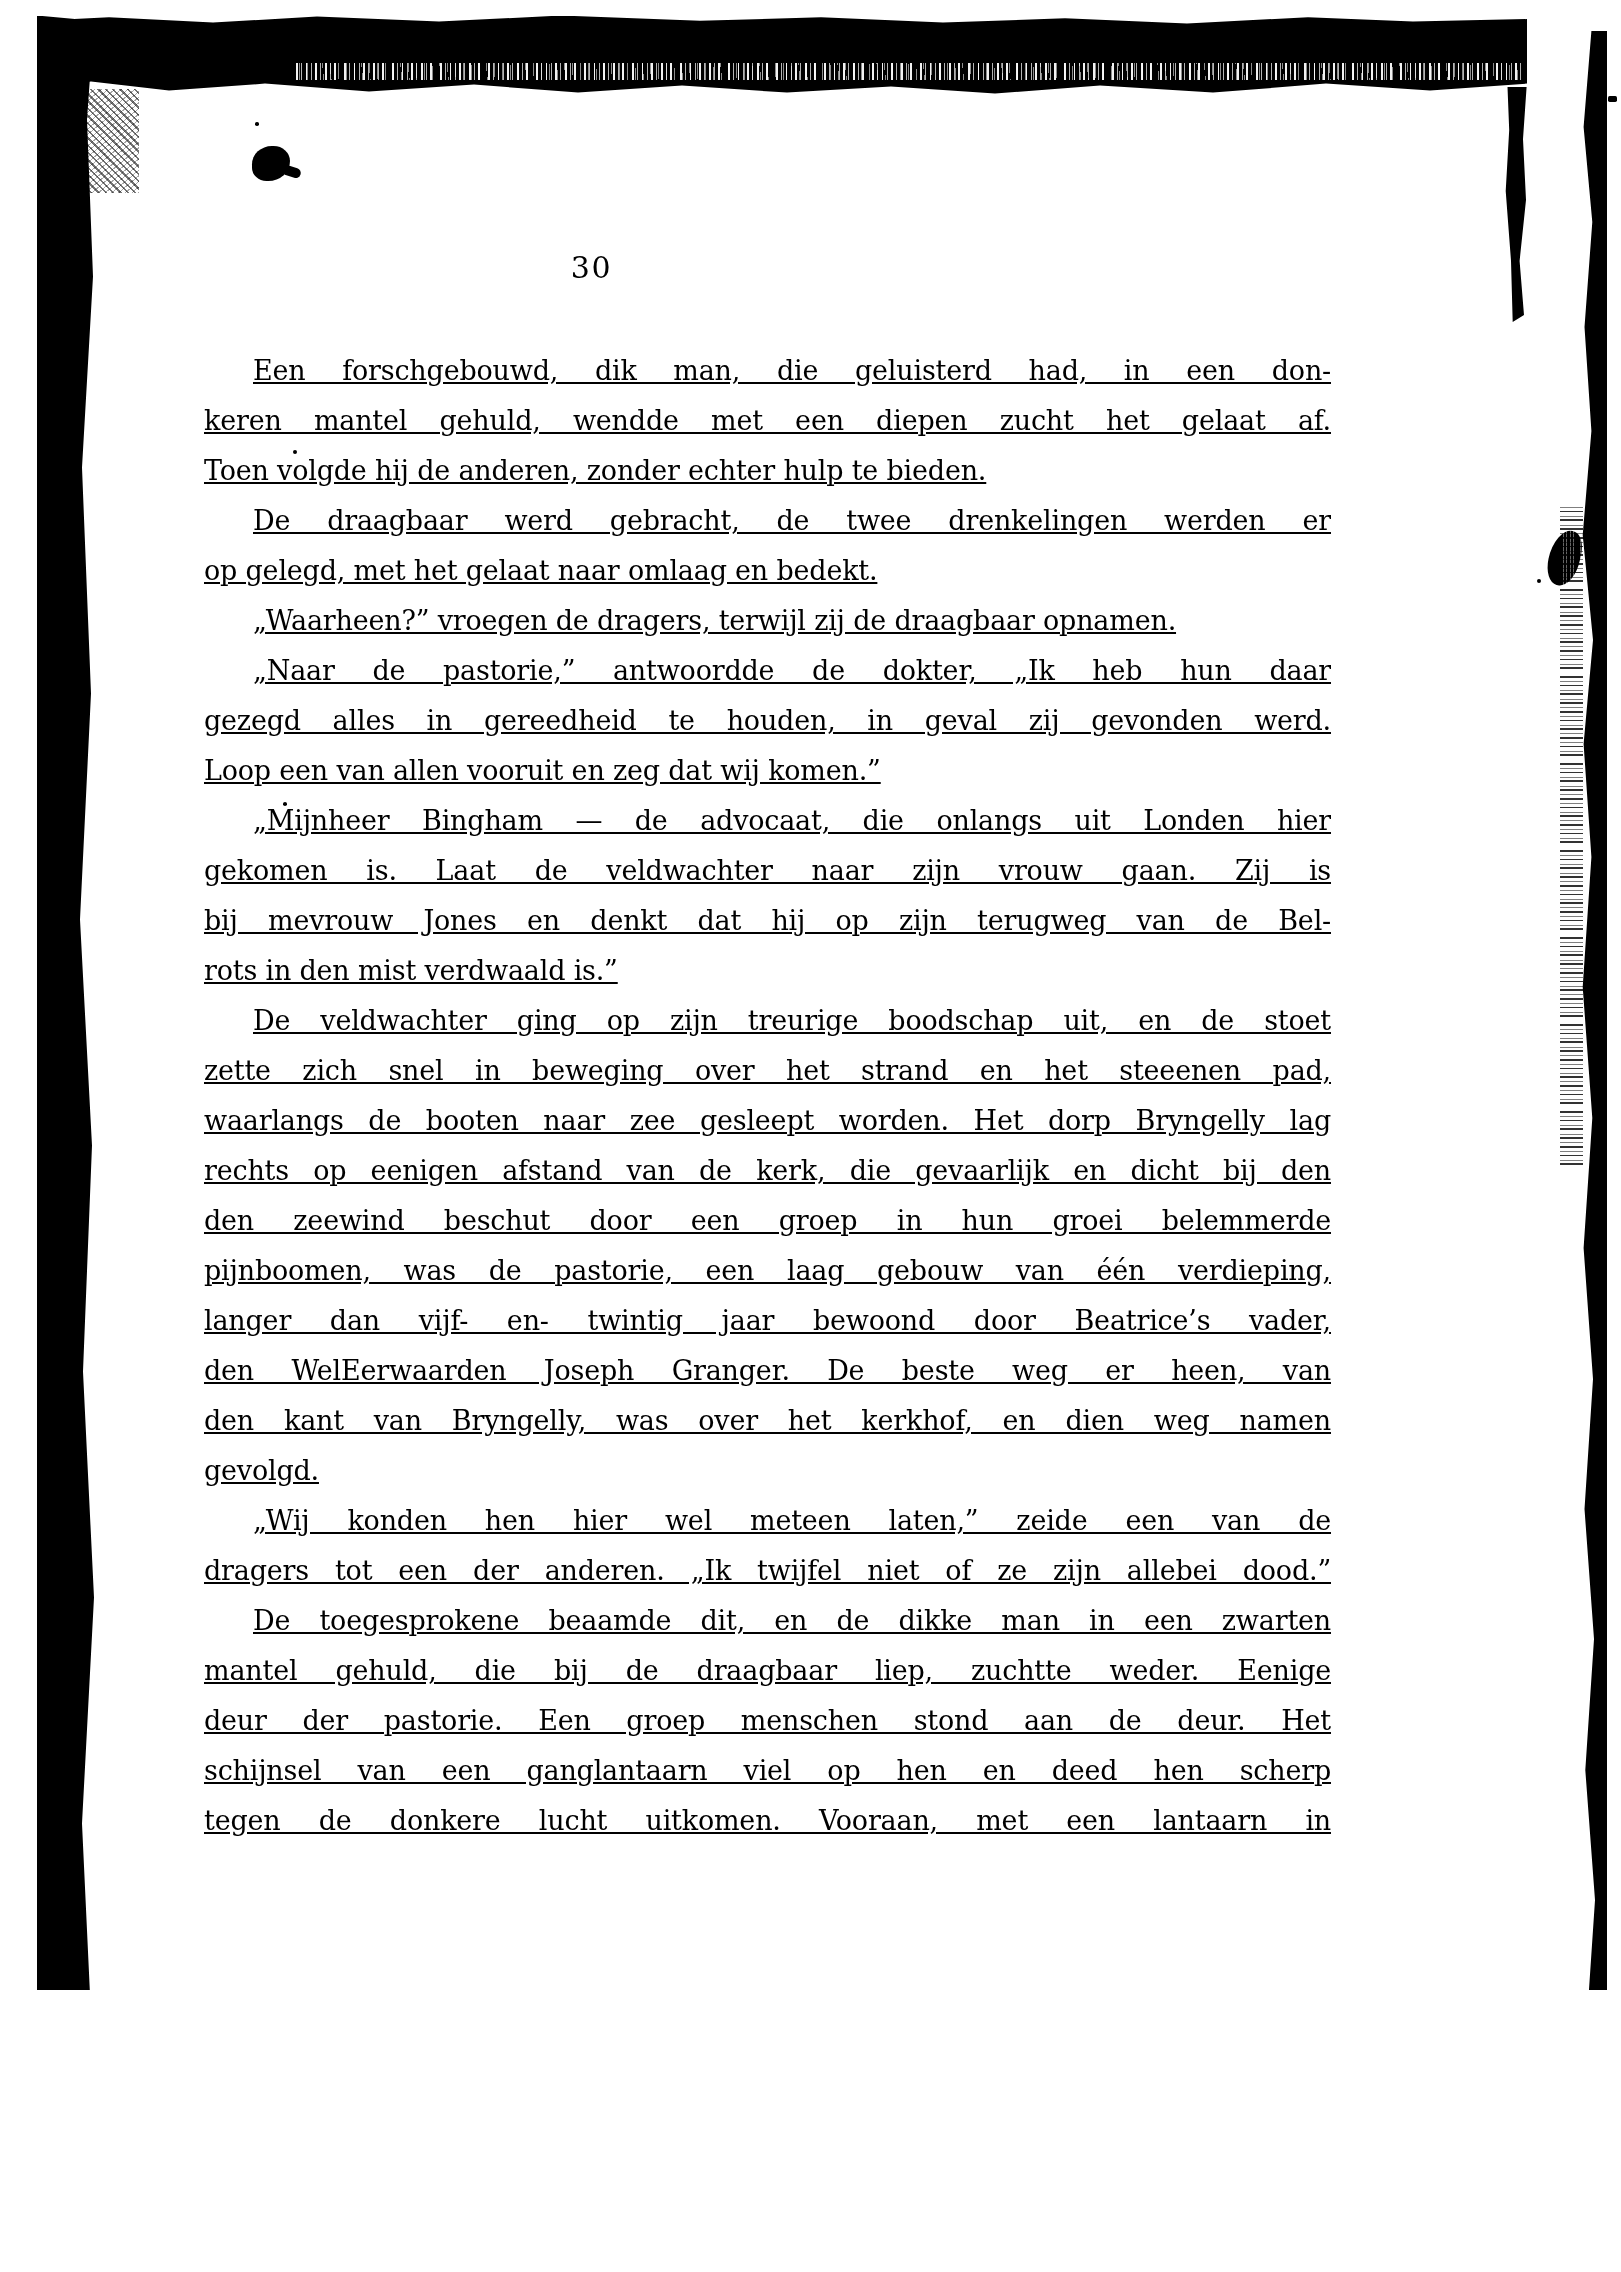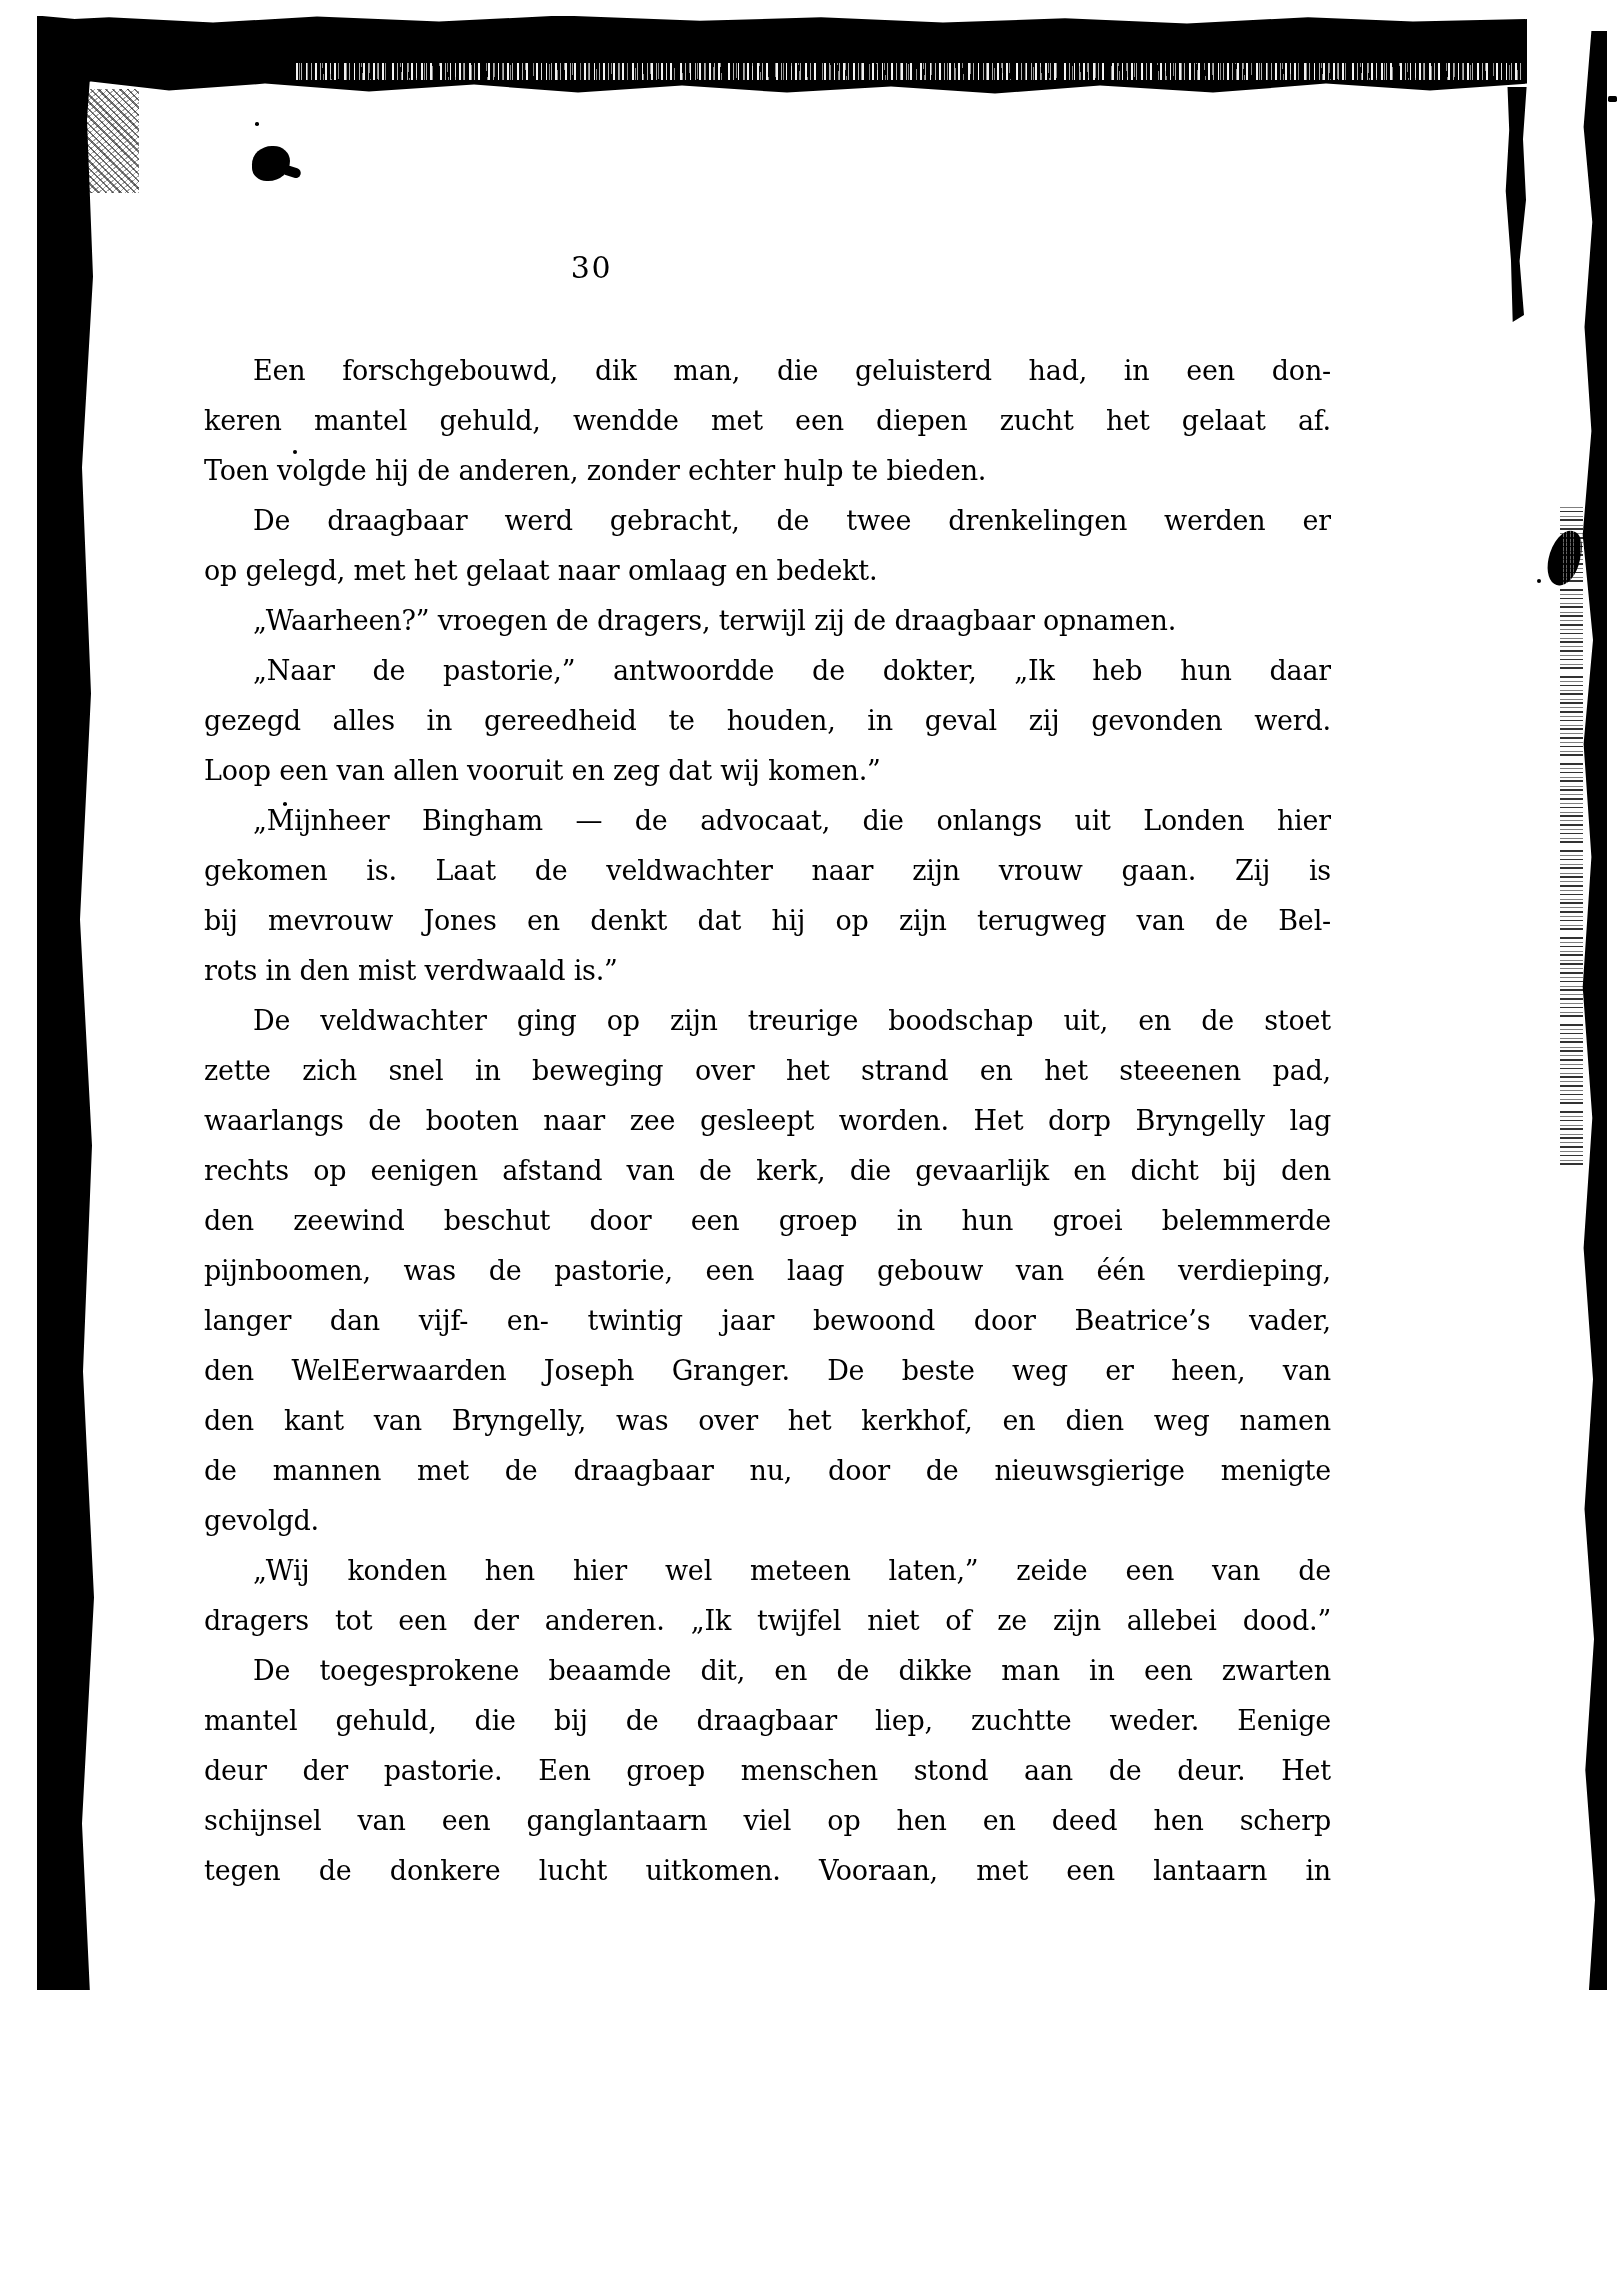--- a/index.html
+++ b/index.html
@@ -37,21 +37,21 @@
   
   .blob{position:absolute;left:252px;top:146px;width:40px;height:37px;}
   .blob-body{position:absolute;left:0;top:0;width:38px;height:35px;background:#000;border-radius:55% 45% 60% 40%;}
   .blob-tail{position:absolute;left:33px;top:21px;width:15.6px;height:9.6px;background:#000;
     border-radius:1.7px 7.8px 7.8px 1.7px;transform:rotate(18deg);}
   
   .pagenum{position:absolute;left:561px;top:250px;width:61px;text-align:center;
     font-size:30px;letter-spacing:1.7px;}
   
   .text-block{position:absolute;left:204px;top:346px;width:1127px;font-size:27px;letter-spacing:-0.2px;}
-  .line{height:50px;line-height:50px;overflow:hidden;text-align:justify;text-align-last:justify;-moz-text-align-last:justify;}
+  .line{height:50px;line-height:50px;overflow:hidden;text-align:justify;text-align-last:justify;text-decoration:underline;-moz-text-align-last:justify;}
   .line.ragged{text-align:left;text-align-last:left;-moz-text-align-last:left;}
   .line.indent{text-indent:49px;}
 </style>
 </head>
 <body>
 
 <div class="page">
 
   <div class="band top-band"></div>
   <div class="band left-band"></div>
@@ -99,21 +99,20 @@
       <div class="line ragged">rots in den mist verdwaald is.”</div>
       <div class="line indent">De veldwachter ging op zijn treurige boodschap uit, en de stoet</div>
       <div class="line">zette zich snel in beweging over het strand en het steeenen pad,</div>
       <div class="line">waarlangs de booten naar zee gesleept worden.  Het dorp Bryngelly lag</div>
       <div class="line">rechts op eenigen afstand van de kerk, die gevaarlijk en dicht bij den</div>
       <div class="line">den zeewind beschut door een groep in hun groei belemmerde</div>
       <div class="line">pijnboomen, was de pastorie, een laag gebouw van één verdieping,</div>
       <div class="line">langer dan vijf- en- twintig jaar bewoond door Beatrice’s vader,</div>
       <div class="line">den WelEerwaarden Joseph Granger.  De beste weg er heen, van</div>
       <div class="line">den kant van Bryngelly, was over het kerkhof, en dien weg namen</div>
-      <div class="line">de mannen met de draagbaar nu, door de nieuwsgierige menigte</div>
       <div class="line ragged">gevolgd.</div>
       <div class="line indent">„Wij konden hen hier wel meteen laten,” zeide een van de</div>
       <div class="line">dragers tot een der anderen.  „Ik twijfel niet of ze zijn allebei dood.”</div>
       <div class="line indent">De toegesprokene beaamde dit, en de dikke man in een zwarten</div>
       <div class="line">mantel gehuld, die bij de draagbaar liep, zuchtte weder.  Eenige</div>
       <div class="line">deur der pastorie.  Een groep menschen stond aan de deur.  Het</div>
       <div class="line">schijnsel van een ganglantaarn viel op hen en deed hen scherp</div>
       <div class="line">tegen de donkere lucht uitkomen.  Vooraan, met een lantaarn in</div>
     </div>
 

